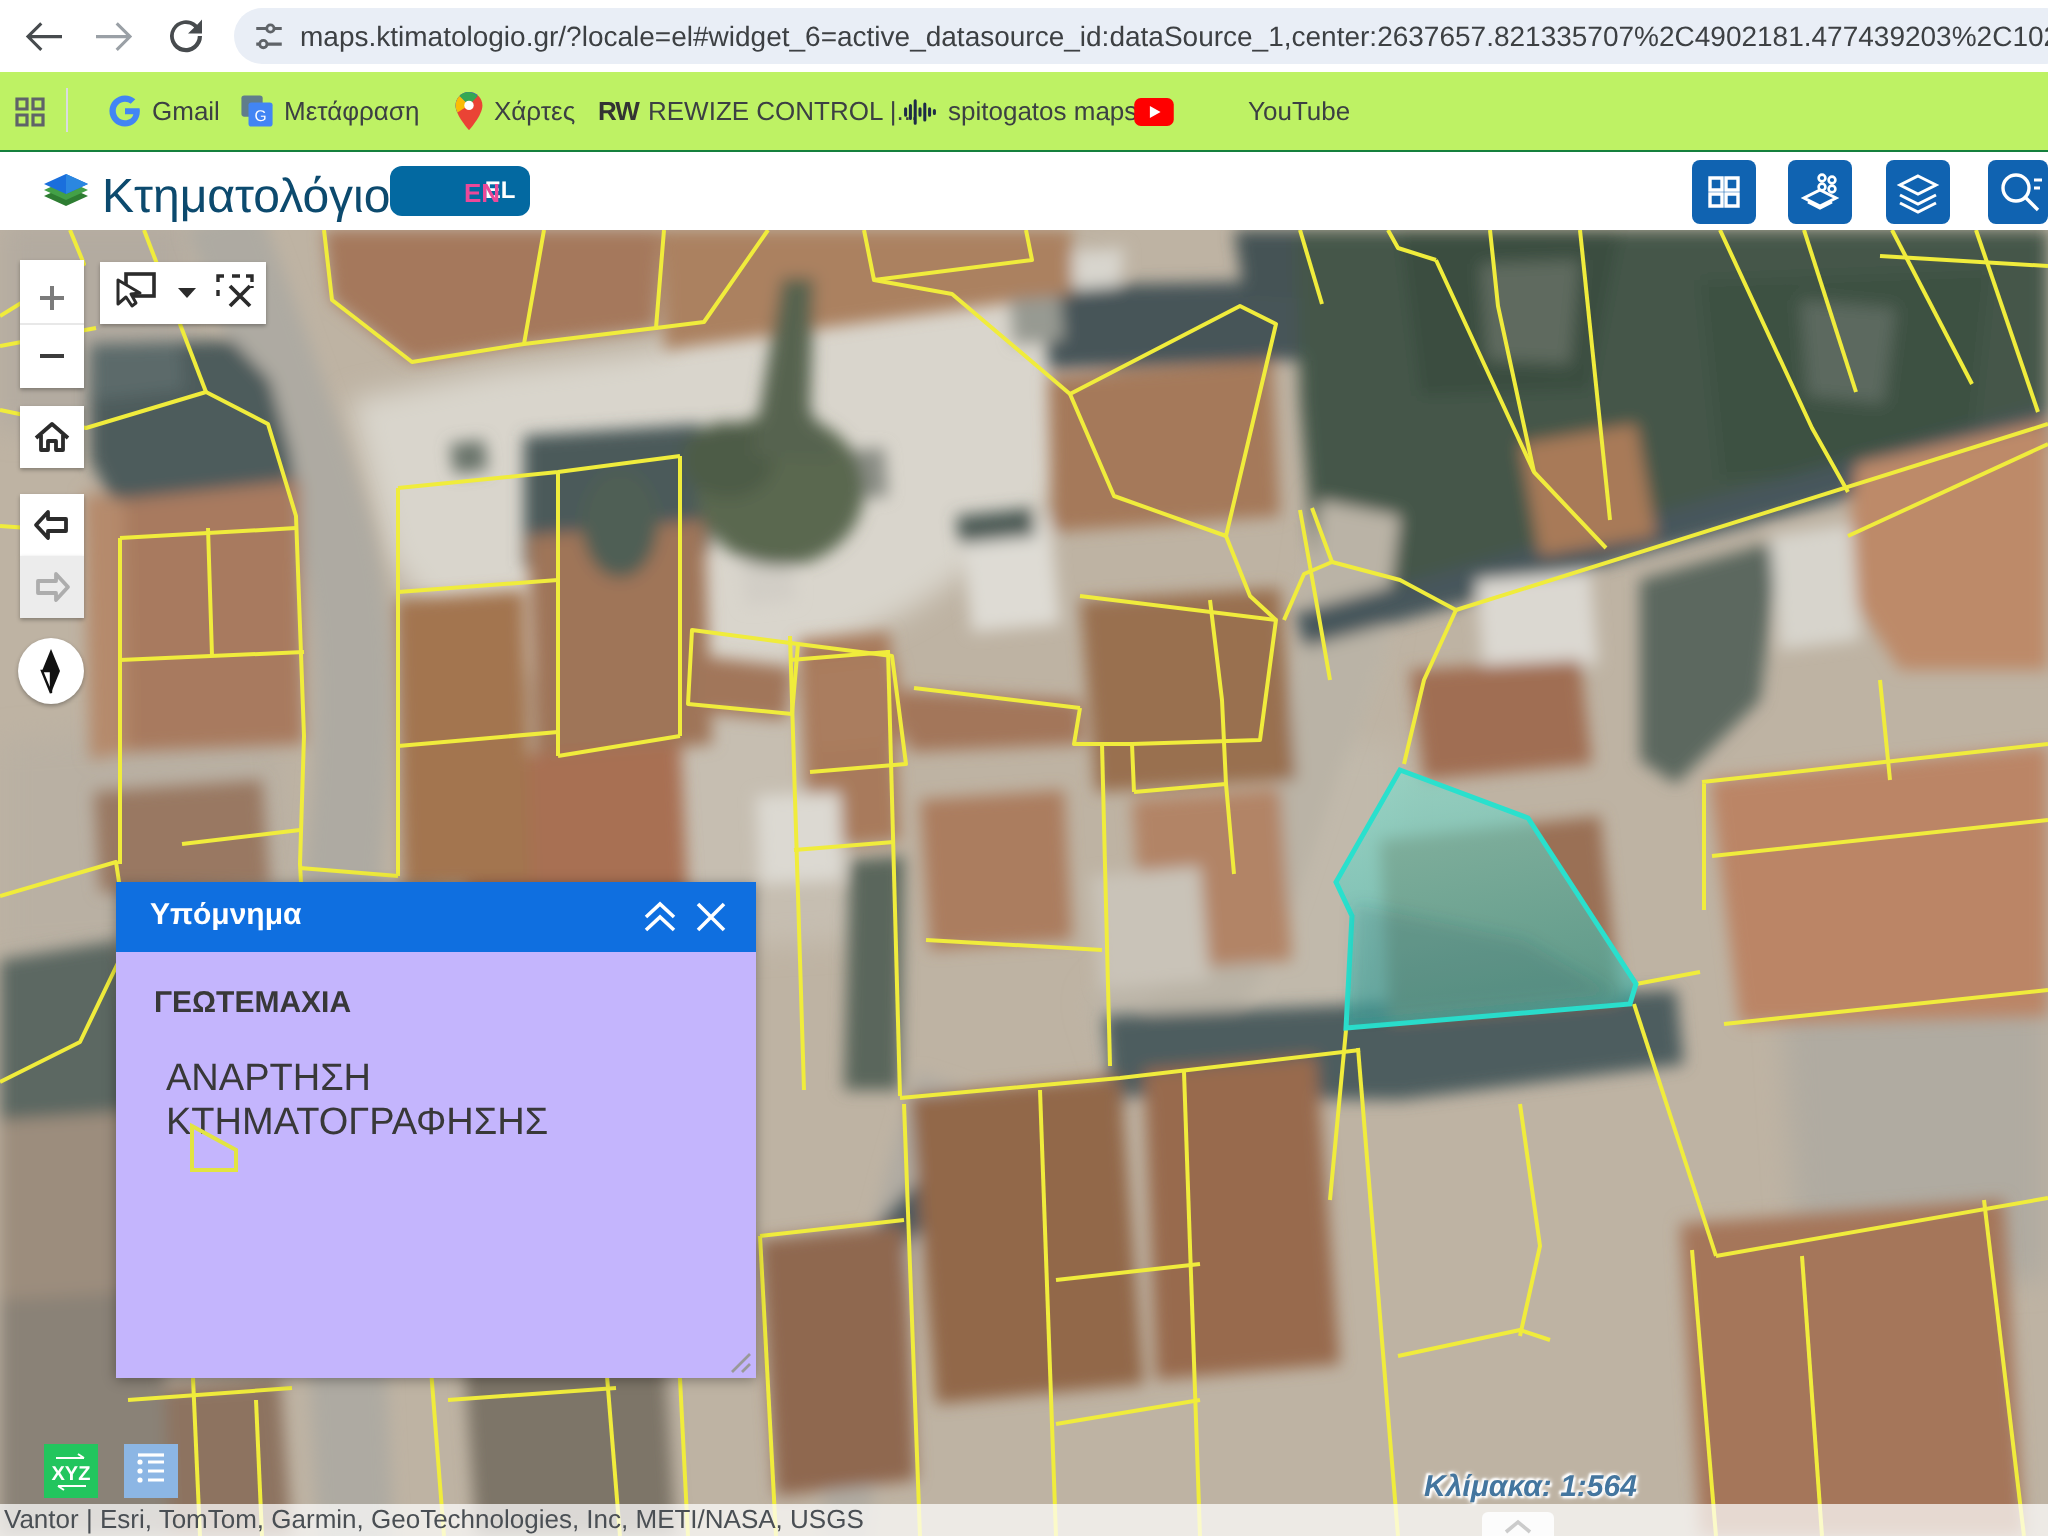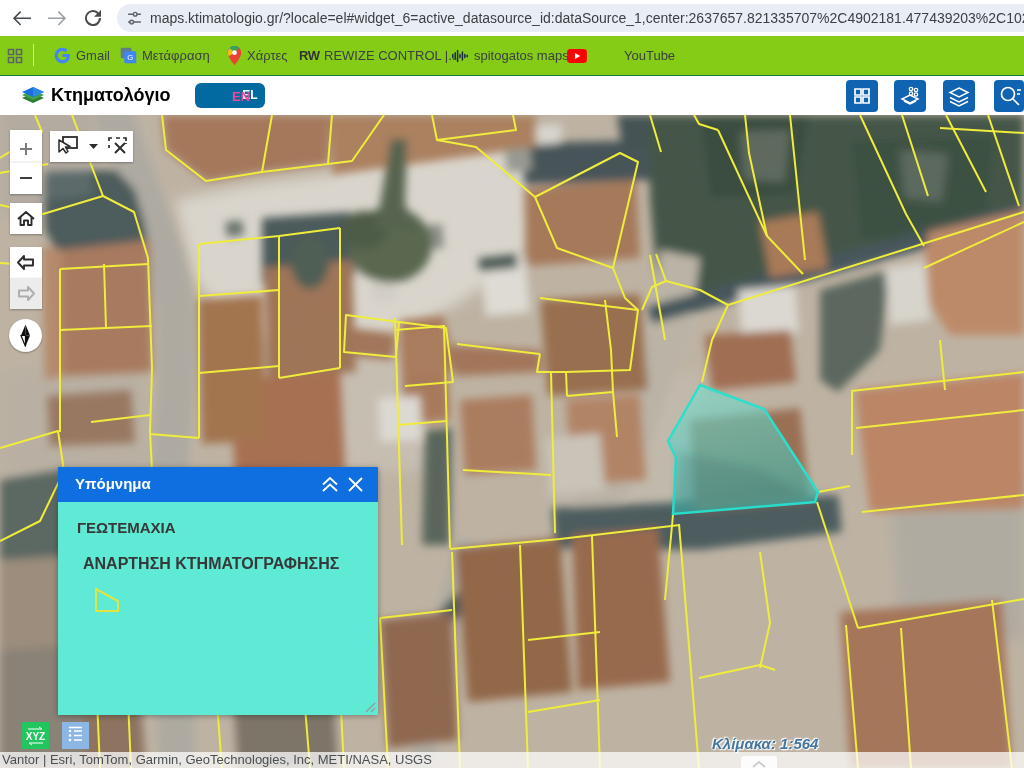--- a/index.html
+++ b/index.html
@@ -2,32 +2,32 @@
 <html><head>
 <meta charset="utf-8">
 <style>
   html,body{margin:0;padding:0;width:1024px;height:768px;overflow:hidden;
     font-family:"Liberation Sans",sans-serif;background:#fff;}
   #toolbar{position:absolute;left:0;top:0;width:1024px;height:36px;background:#ffffff;}
   .navic{position:absolute;top:6px;color:#474b4e;}
   #urlpill{position:absolute;left:117px;top:4px;width:920px;height:28px;border-radius:14px;
     background:#e9eef6;}
   #urltext{position:absolute;left:150px;top:10px;font-size:14px;color:#3d4043;white-space:nowrap;letter-spacing:0px;}
-  #bookmarks{position:absolute;left:0;top:36px;width:1024px;height:39px;background:#84cc16;border-bottom:7px solid #15803d;}
+  #bookmarks{position:absolute;left:0;top:36px;width:1024px;height:39px;background:#bef264;border-bottom:7px solid #15803d;}
   .bm{position:absolute;top:12px;font-size:13px;color:#3c4043;white-space:nowrap;}
   #siteheader{position:absolute;left:0;top:76px;width:1024px;height:39px;background:#ffffff;}
-  #sitename{position:absolute;left:51px;top:9px;font-size:18px;font-weight:bold;color:#000000;}
+  #sitename{position:absolute;left:51px;top:9px;font-size:24px;font-weight:normal;color:#0c4a6e;}
   #elbtn{position:absolute;left:195px;top:7px;width:30px;height:25px;border-radius:6px;background:#0369a1;
     color:#fff;font-size:12px;font-weight:bold;text-align:center;line-height:25px;padding-left:40px;}
   #enbtn{position:absolute;left:232px;top:13px;font-size:13px;color:#ec4899;font-weight:bold;}
   .hbtn{position:absolute;top:4px;width:32px;height:32px;border-radius:4px;background:#1063b1;}
   #map{position:absolute;left:0;top:115px;width:1024px;height:653px;background:#c3b9ac;}
   
   .mbtn{position:absolute;background:#fff;box-shadow:0 1px 2px rgba(0,0,0,.3);}
-  #legend{position:absolute;left:58px;top:352px;width:320px;height:248px;background:#5eead4;
+  #legend{position:absolute;left:58px;top:326px;width:320px;height:248px;background:#c4b5fd;
     box-shadow:0 1px 6px rgba(0,0,0,.35);}
   #legendhead{position:absolute;left:0;top:0;width:320px;height:35px;background:#0f6fe0;}
   #legendhead .t{position:absolute;left:17px;top:8px;color:#fff;font-size:15px;font-weight:bold;}
   #attrib{position:absolute;left:0;top:637px;width:1024px;height:16px;background:rgba(255,255,255,.72);
     font-size:13px;color:#4a4f54;line-height:16px;padding-left:2px;}
   #scaletxt{position:absolute;left:712px;top:620px;width:110px;font-size:15px;font-style:italic;
     color:#44769f;font-weight:bold;text-shadow:0 0 2px #fff,0 0 3px #fff,1px 1px 1px #fff,-1px -1px 1px #fff;}
   #bottomtab{position:absolute;left:741px;top:641px;width:36px;height:12px;background:#f2f3f2;border-radius:3px 3px 0 0;}
 </style>
 </head>
@@ -356,21 +356,21 @@
   <div id="legendhead">
     <div class="t">Υπόμνημα</div>
     <svg style="position:absolute;left:263px;top:9px" width="18" height="17" viewBox="0 0 18 17">
       <path d="M2 8.5 L9 2 L16 8.5 M2 15 L9 8.5 L16 15" fill="none" stroke="#fff" stroke-width="1.8"></path>
     </svg>
     <svg style="position:absolute;left:289px;top:9px" width="17" height="17" viewBox="0 0 17 17">
       <path d="M2 2 L15 15 M15 2 L2 15" stroke="#fff" stroke-width="1.8"></path>
     </svg>
   </div>
   <div style="position:absolute;left:19px;top:52px;font-size:15px;font-weight:bold;color:#383838;">ΓΕΩΤΕΜΑΧΙΑ</div>
-  <div style="position:absolute;left:25px;top:88px;font-size:16px;font-weight:bold;color:#383838;">ΑΝΑΡΤΗΣΗ ΚΤΗΜΑΤΟΓΡΑΦΗΣΗΣ</div>
+  <div style="position:absolute;left:25px;top:88px;font-size:19px;font-weight:normal;color:#383838;">ΑΝΑΡΤΗΣΗ ΚΤΗΜΑΤΟΓΡΑΦΗΣΗΣ</div>
   <svg style="position:absolute;left:35px;top:119px" width="28" height="28" viewBox="0 0 28 28">
     <path d="M3 3 L25 15 L25 25 L3 25 Z" fill="none" stroke="#e2e442" stroke-width="2"></path>
   </svg>
   <svg style="position:absolute;left:306px;top:234px" width="12" height="12" viewBox="0 0 12 12">
     <path d="M11 2 L2 11 M11 7 L7 11" stroke="#999" stroke-width="1.4"></path>
   </svg>
 </div>
 
 <div style="position:absolute;left:22px;top:607px;width:27px;height:27px;background:#22c55e;">
   <svg width="27" height="27" viewBox="0 0 27 27">

